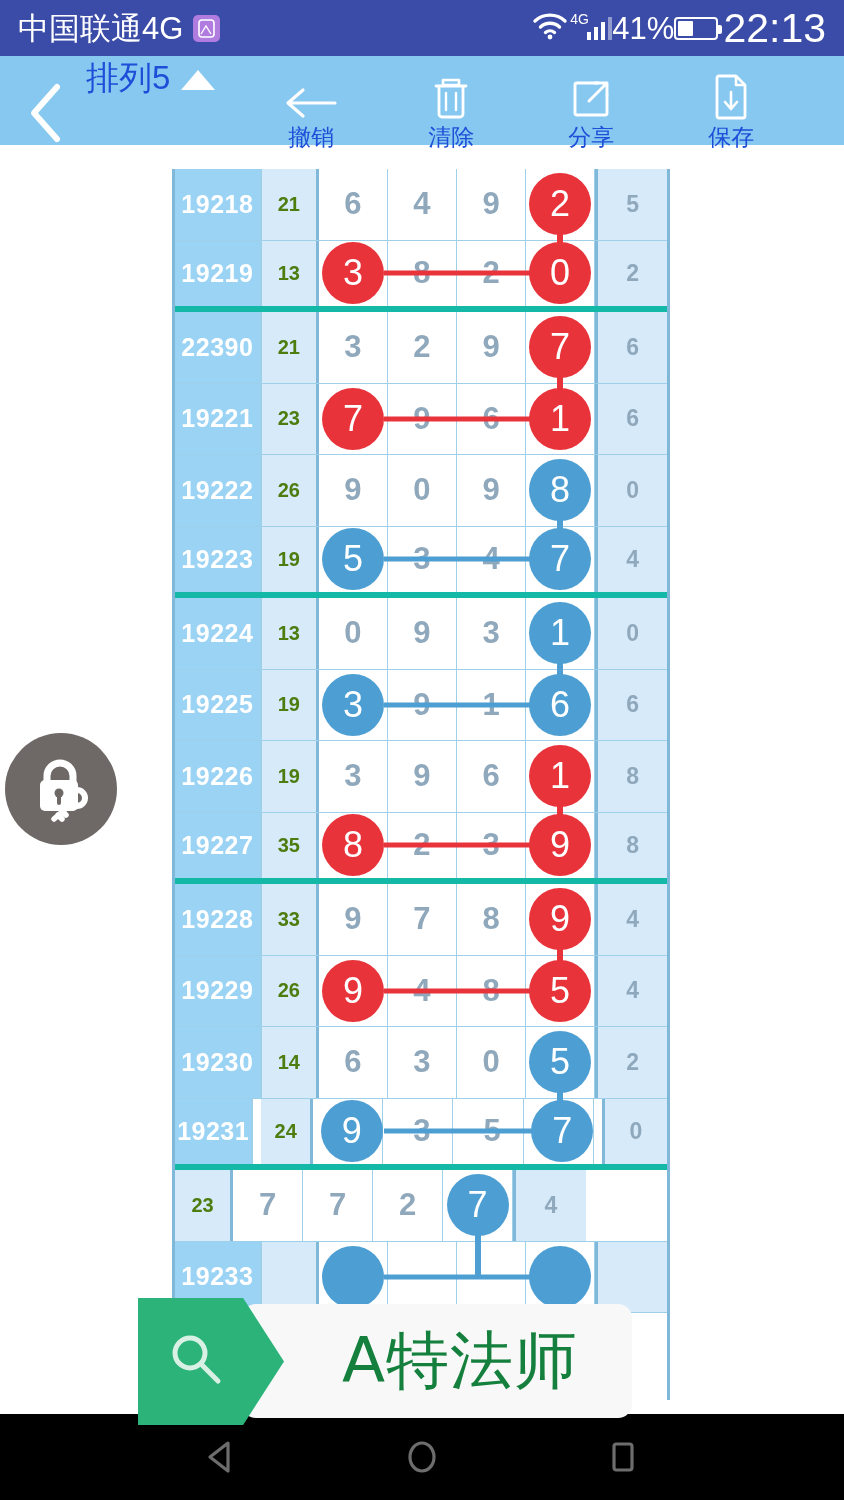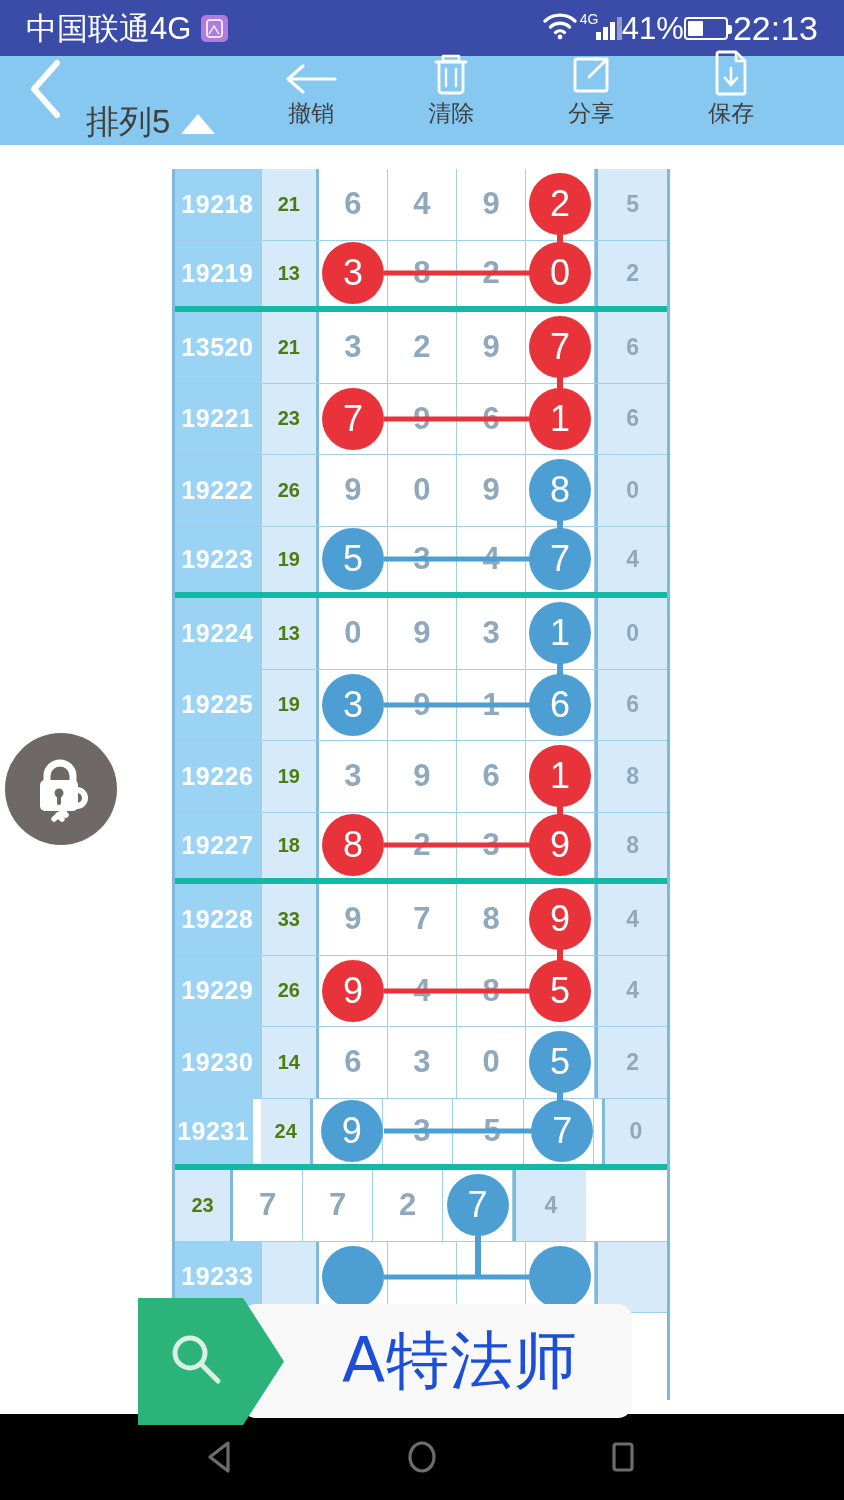--- a/index.html
+++ b/index.html
@@ -9,51 +9,51 @@
     font-family: "Liberation Sans", "DejaVu Sans", sans-serif;
     overflow: hidden;
   }
   #app { position: relative; width: 844px; height: 1500px; background: #fff; }
 
   
   .statusbar {
     position: absolute; left: 0; top: 0; width: 844px; height: 56px;
     background: #3B4CA8;
     display: flex; align-items: center; justify-content: space-between;
-    padding: 0 26px;
+    padding: 0 18px;
     color: #fff;
   }
   .sb-left { display: flex; align-items: center; gap: 10px; }
   .sb-carrier { font-size: 31px; letter-spacing: 0px; line-height: 1; }
   .sb-appicon {
     width: 27px; height: 27px; border-radius: 5px; background: #B07CE0;
     display: flex; align-items: center; justify-content: center;
   }
   .sb-appicon svg { display:block; }
   .sb-right { display: flex; align-items: center; }
   .sb-4g { font-size: 14px; position: relative; top: -9px; left: 2px; }
   .sb-pct { font-size: 31px; line-height: 1; }
-  .sb-time { font-size: 34px; line-height: 1; margin-left: 5px; }
+  .sb-time { font-size: 41px; line-height: 1; margin-left: 5px; }
   .sb-batt {
     width: 44px; height: 23px; border: 2.5px solid #fff; border-radius: 4px;
     position: relative; display: flex; align-items: center; padding: 2px;
   }
   .sb-batt::after {
     content: ""; position: absolute; right: -6px; top: 6px;
     width: 4px; height: 9px; background: #fff; border-radius: 0 2px 2px 0;
   }
   .sb-batt i { display: block; height: 100%; background: #fff; width: 41%; border-radius: 1px; }
   .bars { display: flex; align-items: flex-end; gap: 2.5px; height: 24px; }
   .bars i { width: 4.5px; background: #fff; display:block; }
 
   
   .toolbar {
     position: absolute; left: 0; top: 56px; width: 844px; height: 89px;
     background: #86C8F0;
-    display: flex; align-items: flex-end; color: #404040;
+    display: flex; align-items: flex-start; color: #1d4ed8;
   }
   .tb-back {
     width: 92px; height: 113px; display: flex; align-items: center; justify-content: center;
   }
   .tb-title {
     display: flex; align-items: center; gap: 11px;
     font-size: 33px; font-weight: 400; margin-left: -6px;
   }
   .tri-up {
     width: 0; height: 0; border-left: 17px solid transparent;
@@ -153,21 +153,21 @@
     padding-left: 26px; z-index: 2;
   }
   .wm-box {
     position: absolute; left: 104px; top: 6px;
     width: 390px; height: 114px;
     background: #F7F8F7; border-radius: 14px;
     display: flex; align-items: center; justify-content: center;
     z-index: 1;
   }
   .wm-text {
-    font-size: 63px; color: #1d4ed8; font-weight: 400;
+    font-size: 63px; color: #15803d; font-weight: 400;
     letter-spacing: 1px; padding-left: 46px;
     font-family: "DejaVu Sans", "Liberation Sans", sans-serif;
   }
 
   
   .navbar {
     position: absolute; left: 0; bottom: 0; width: 844px; height: 86px;
     background: #000000; display: flex; align-items: center; justify-content: space-around;
     padding: 0 120px;
   }
@@ -290,21 +290,21 @@
         </div>
         <div class="cell c-num">8</div>
         <div class="cell c-num">2</div>
         <div class="cell c-num">
           <span class="marker red">0</span>
         </div>
         <div class="cell c-last">2</div>
         <span class="hlink red" style="left: 209.25px; width: 155.5px; z-index: 1;"></span>
       </div>
       <div class="row">
-        <div class="cell c-period">13520</div>
+        <div class="cell c-period">22390</div>
         <div class="cell c-sum">21</div>
         <div class="cell c-num">3</div>
         <div class="cell c-num">2</div>
         <div class="cell c-num">9</div>
         <div class="cell c-num">
           <span class="marker red">7</span>
           <span class="vlink red" style="top: 50%; height: 72px;"></span>
         </div>
         <div class="cell c-last">6</div>
       </div>
@@ -381,21 +381,21 @@
         <div class="cell c-num">9</div>
         <div class="cell c-num">6</div>
         <div class="cell c-num">
           <span class="marker red">1</span>
           <span class="vlink red" style="top: 50%; height: 72px;"></span>
         </div>
         <div class="cell c-last">8</div>
       </div>
       <div class="row thick" style="position: relative;">
         <div class="cell c-period">19227</div>
-        <div class="cell c-sum">18</div>
+        <div class="cell c-sum">35</div>
         <div class="cell c-num">
           <span class="marker red">8</span>
         </div>
         <div class="cell c-num">2</div>
         <div class="cell c-num">3</div>
         <div class="cell c-num">
           <span class="marker red">9</span>
         </div>
         <div class="cell c-last">8</div>
         <span class="hlink red" style="left: 209.25px; width: 155.5px; z-index: 1;"></span>

